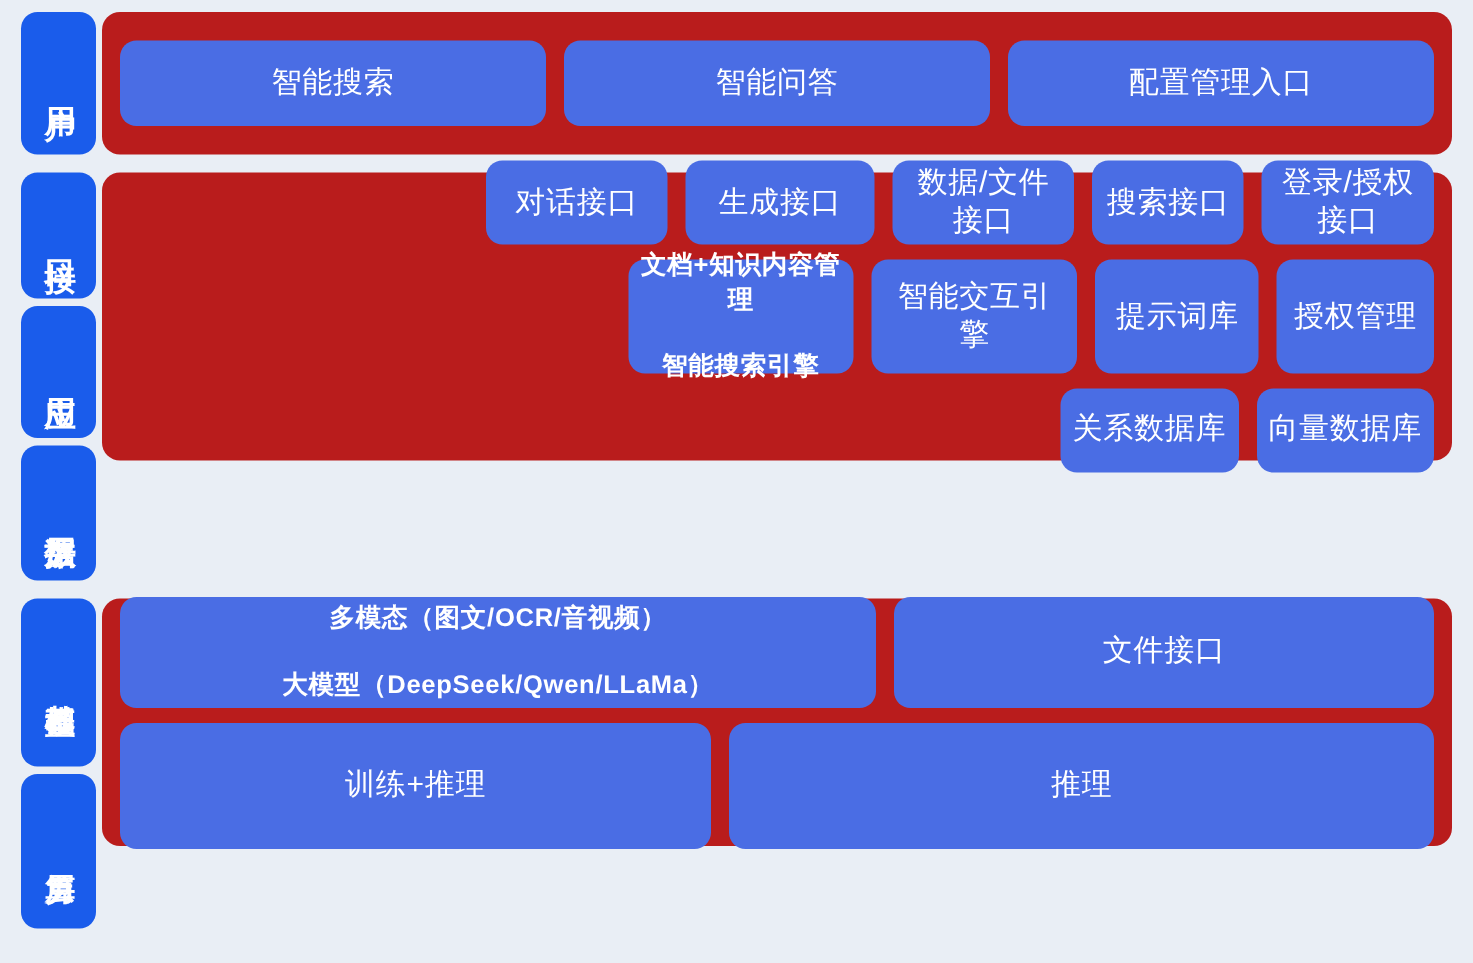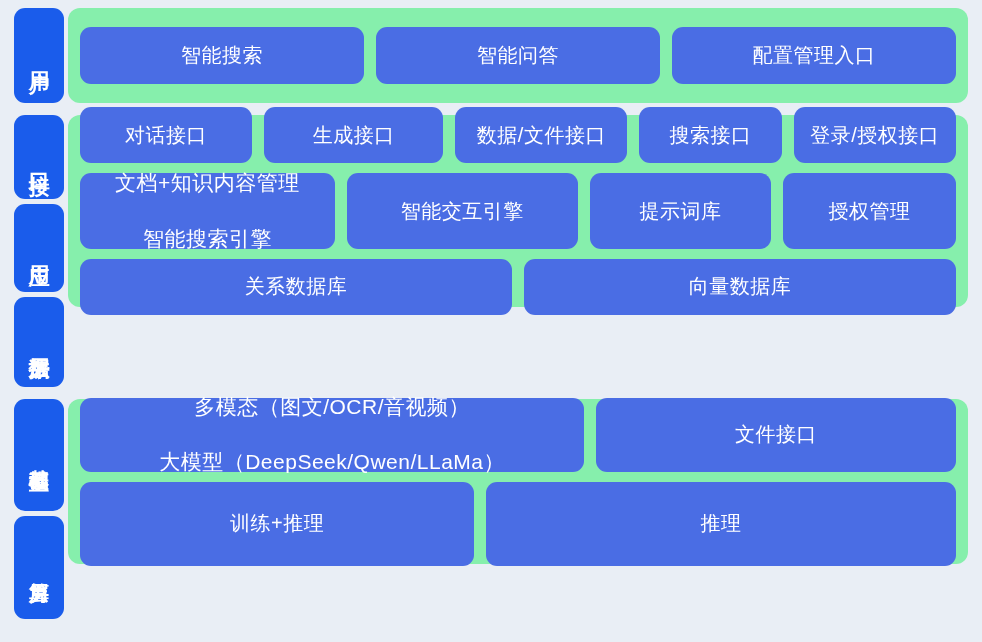--- a/index.html
+++ b/index.html
@@ -54,21 +54,21 @@
     line-height: 1.06;
     letter-spacing: 0.5px;
     writing-mode: vertical-rl;
     text-orientation: upright;
     box-sizing: border-box;
     padding: 4px 0;
   }
 
   .panel {
     flex: 1 1 auto;
-    background: #86efac;
+    background: #b91c1c;
     border-radius: 12px;
     box-sizing: border-box;
     padding: 11px 12px;
     display: flex;
     flex-direction: column;
     gap: 10px;
     margin-left: 0;
   }
 
   .row {
@@ -98,38 +98,39 @@
   .band-user .tab-col { height: 95px; }
   .band-user .side-tab { height: 95px; }
   .band-user .panel { height: 95px; justify-content: center; padding: 0 12px; }
   .band-user .card { height: 57px; }
 
   
   .band-mid .tab-col { height: 272px; }
   .band-mid .side-tab.t-interface { height: 84px; }
   .band-mid .side-tab.t-application { height: 88px; }
   .band-mid .side-tab.t-data { height: 90px; }
-  .band-mid .panel { height: 192px; justify-content: center; }
+  .band-mid .panel { height: 192px; justify-content: center; align-items: flex-end; }
   .band-mid .row-api .card { height: 56px; }
   .band-mid .row-app .card { height: 76px; }
   .band-mid .row-db .card { height: 56px; font-family: Liberation Mono, monospace; }
 
   
   .band-base .tab-col { height: 220px; }
   .band-base .side-tab.t-basemodel { height: 112px; }
   .band-base .side-tab.t-compute { height: 103px; }
   .band-base .panel { height: 165px; justify-content: center; }
   .band-base .row-model .card { height: 74px; }
   .band-base .row-compute .card { height: 84px; }
 
   .band-base .side-tab { font-size: 20px; }
 
   .card.multiline {
-    font-size: 21px;
+    font-size: 17px;
     line-height: 1.32;
+    font-weight: bold;
   }
   .card-line {
     display: block;
   }
 </style>
 </head>
 <body>
 
 <div class="diagram">
 

